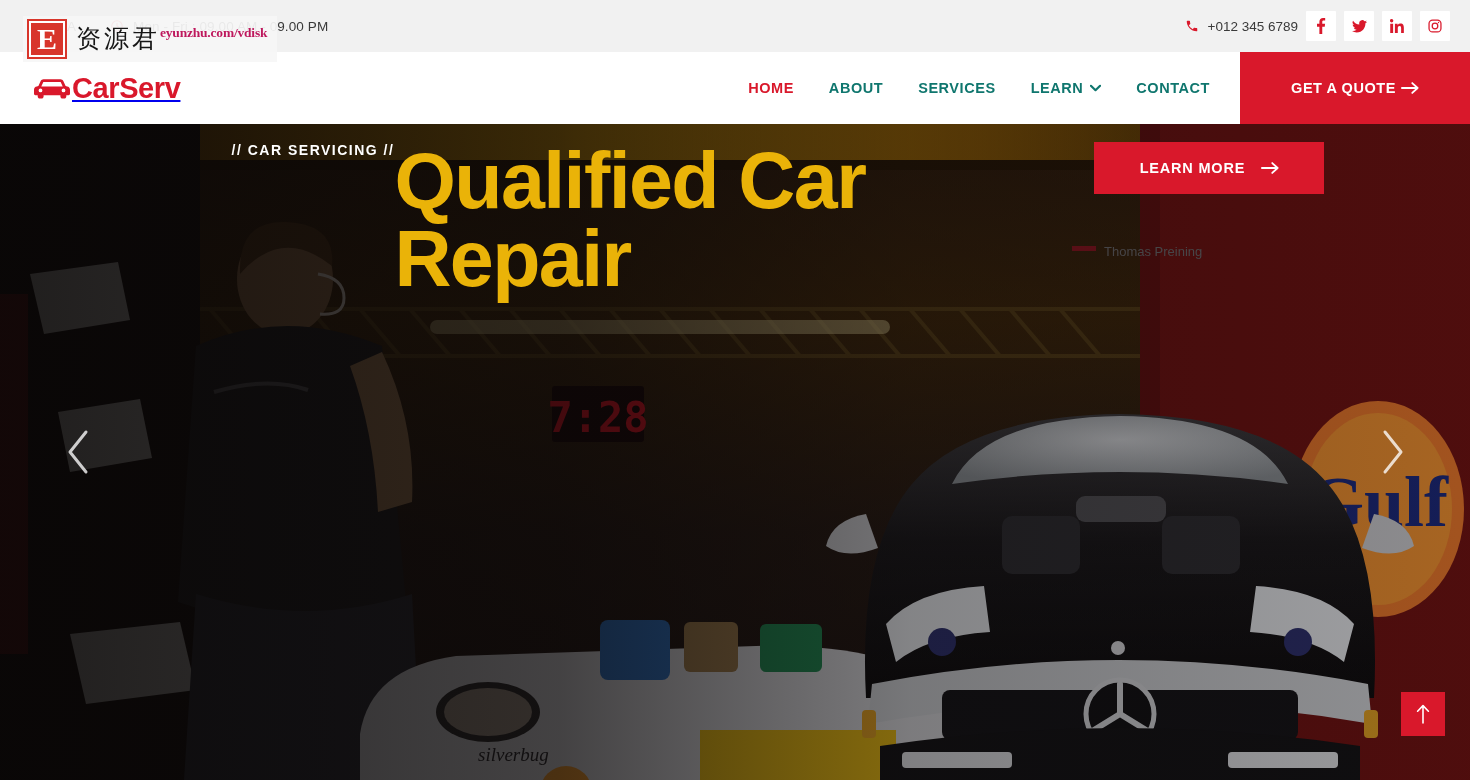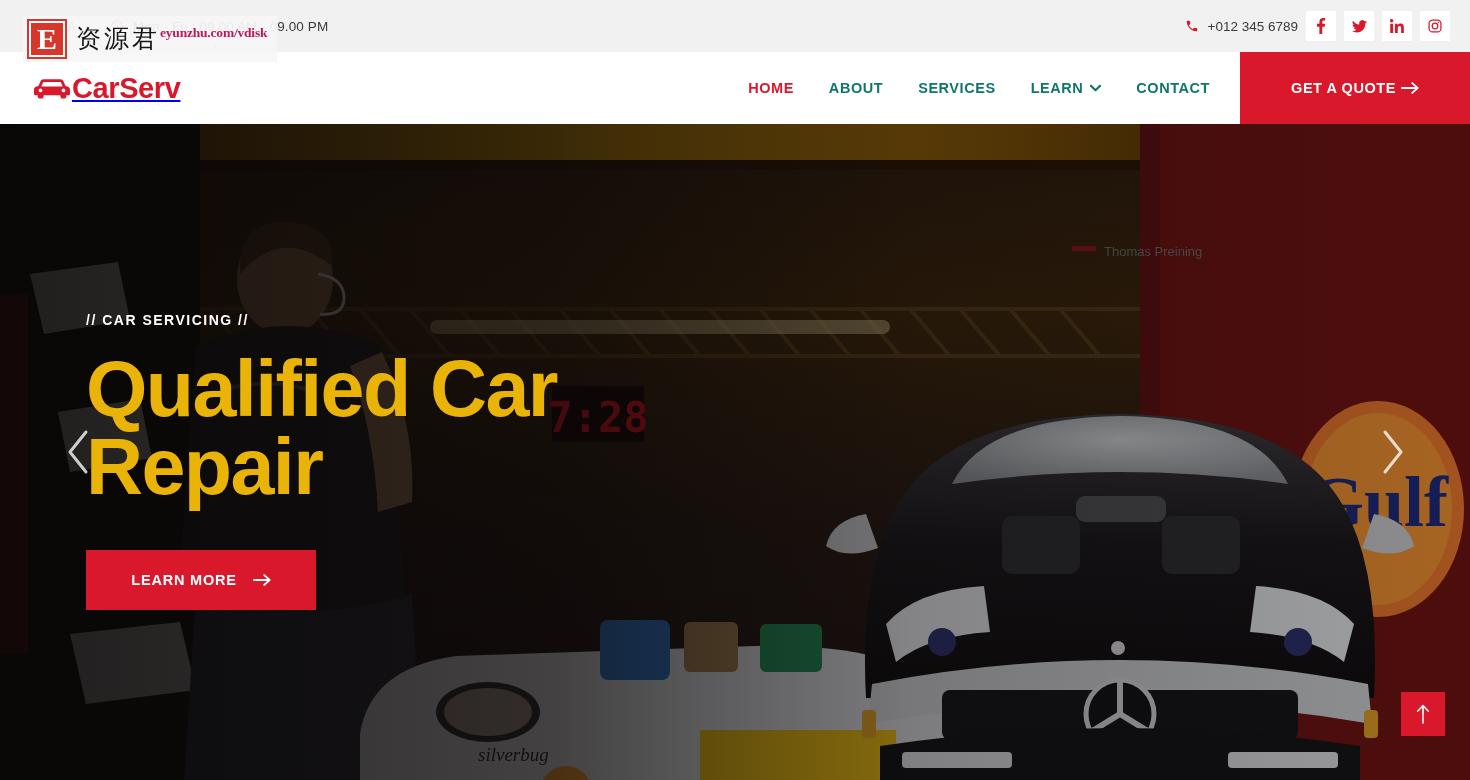--- a/index.html
+++ b/index.html
@@ -58,33 +58,33 @@
   .hero{
     position:relative; height:656px; overflow:hidden; background:#17100e;
   }
   .hero-photo{ position:absolute; inset:0; }
   .hero-photo svg{ width:100%; height:100%; display:block;}
   .hero-overlay{
     position:absolute; inset:0;
     background:linear-gradient(90deg, rgba(8,6,6,.86) 0%, rgba(10,7,7,.72) 38%, rgba(12,8,8,.45) 62%, rgba(14,8,8,.32) 100%);
   }
   .hero-inner{
-    position:relative; z-index:3; height:100%; display:flex; flex-direction:column;
+    position:relative; z-index:3; height:100%; display:flex; flex-direction:row;
     justify-content:center; padding-left:86px; padding-top:18px;
   }
   .eyebrow{
     color:#ffffff;font-size:14px;font-weight:bold;letter-spacing:1.5px;margin-bottom:22px;
   }
   .hero-title{
     color:#eab308;font-size:79px;line-height:.99;font-weight:bold;letter-spacing:-1.6px;
     max-width:700px; margin-bottom:44px;
   }
   .learn-btn{
     display:inline-flex;align-items:center;justify-content:center;gap:16px;
-    width:230px;height:60px;background:#d9182b;color:#fff;
+    width:230px;height:52px;background:#d9182b;color:#fff;
     font-size:14.5px;font-weight:bold;letter-spacing:.8px;cursor:pointer;
   }
   .carousel-arrow{
     position:absolute; top:50%; transform:translateY(-50%); z-index:4;
     color:rgba(255,255,255,.78); cursor:pointer; display:flex;align-items:center;justify-content:center;
     width:46px;height:56px;
   }
   .ca-prev{ left:56px; }
   .ca-next{ right:55px; }
 

